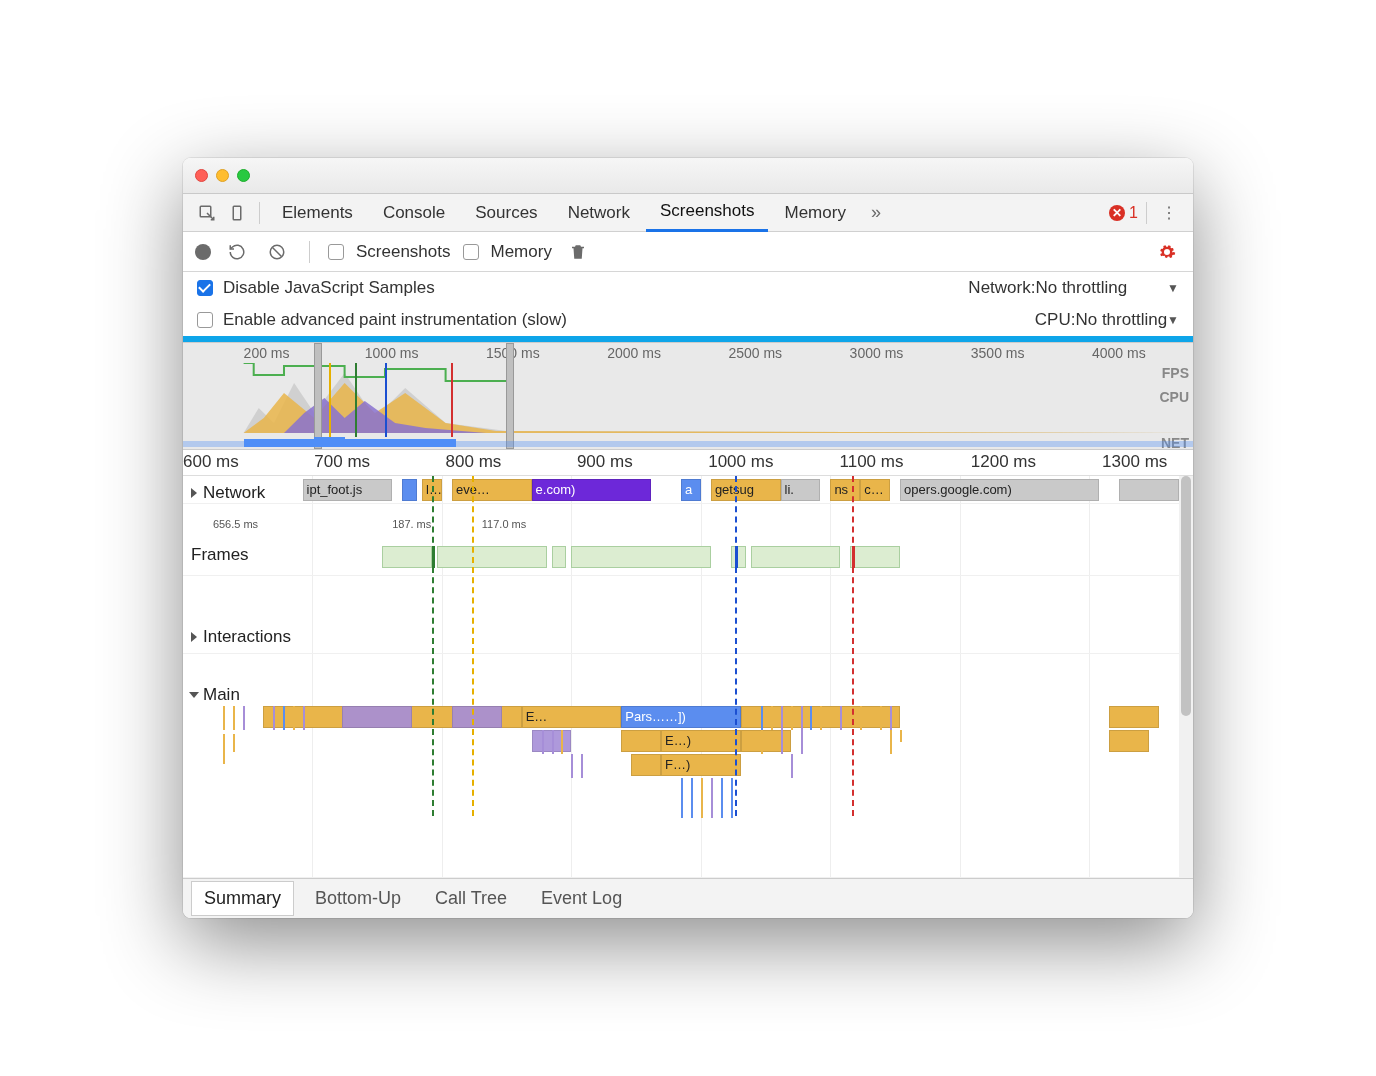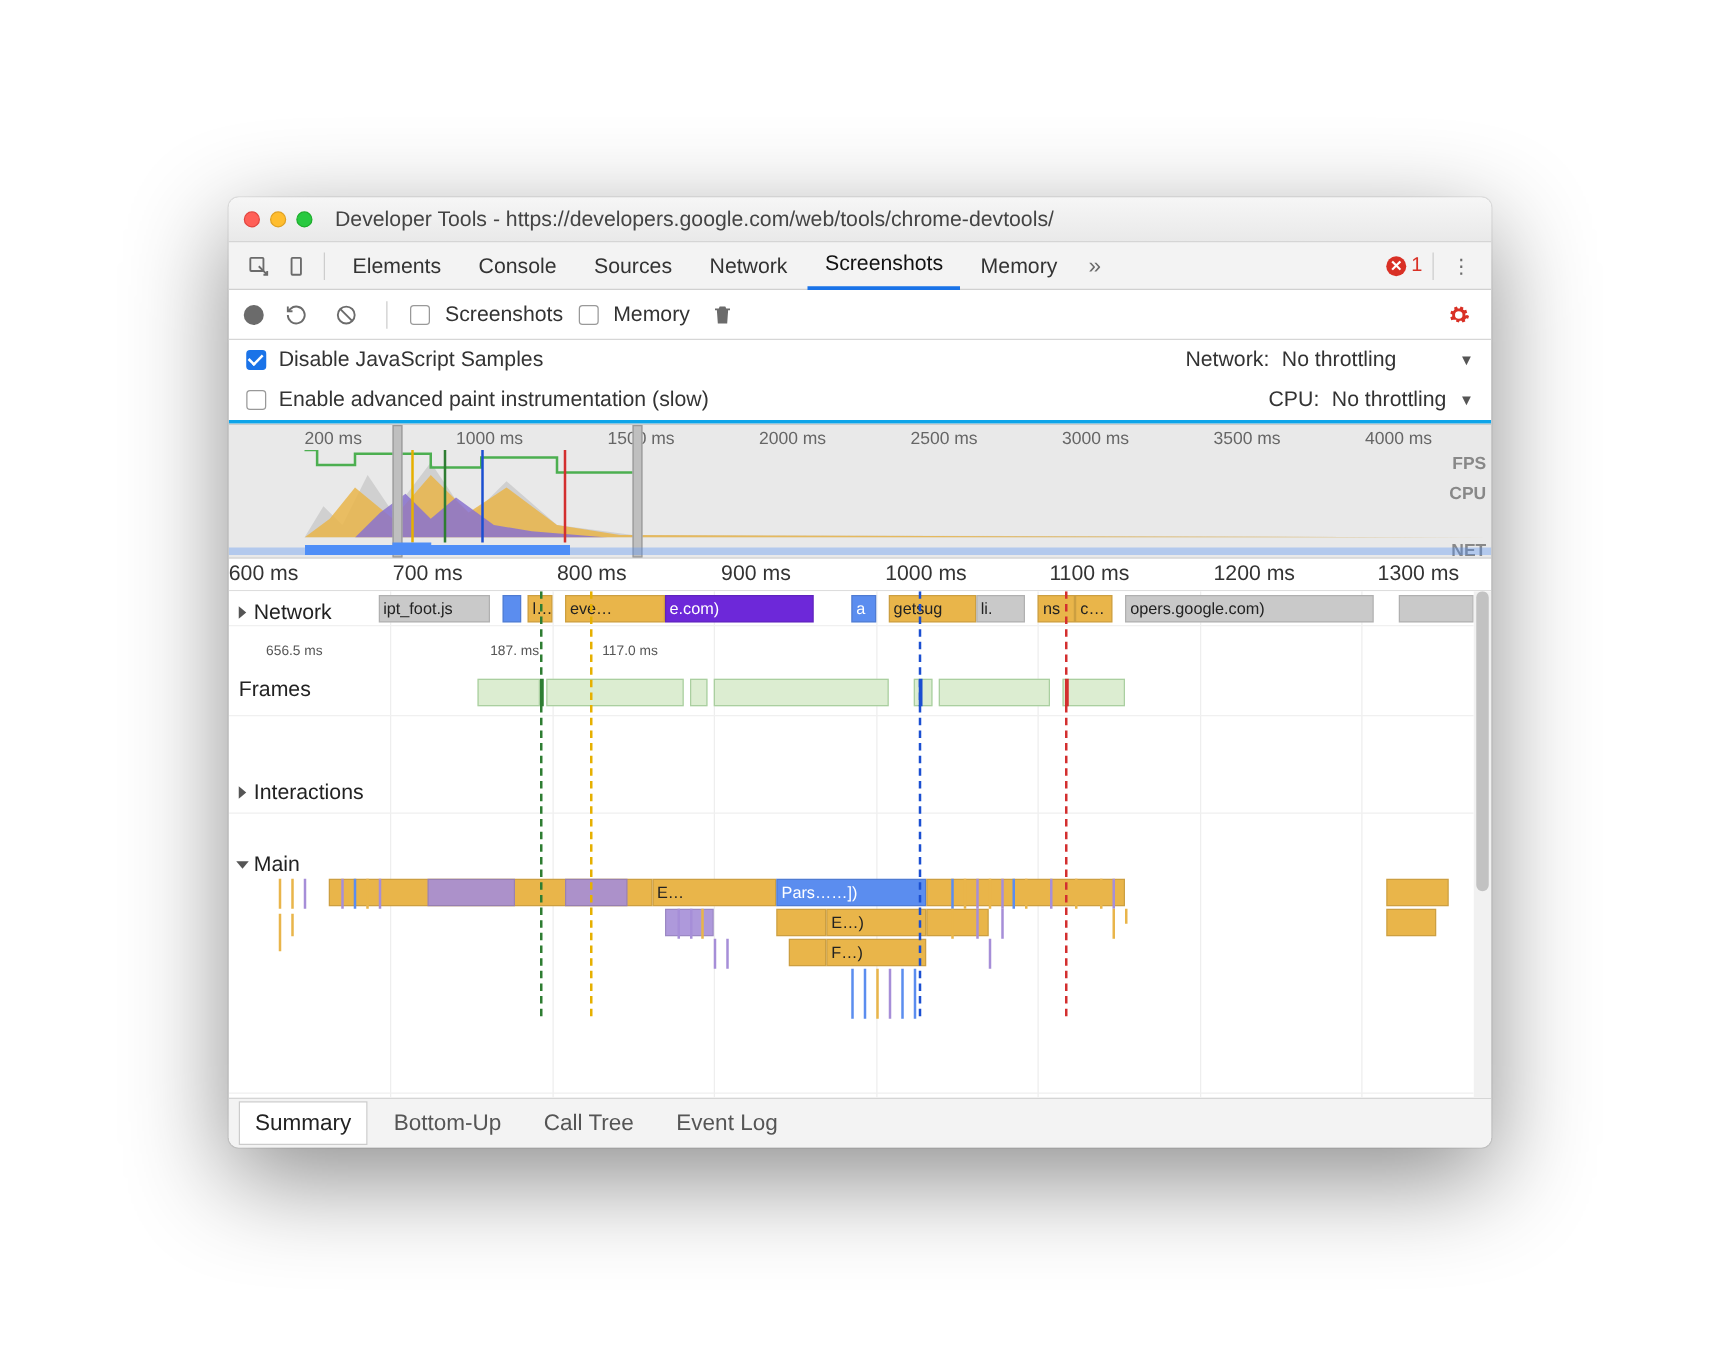--- a/index.html
+++ b/index.html
@@ -68,21 +68,21 @@
     font-size:17px;
     color:#333;
   }
   .rec { width:16px;height:16px;border-radius:50%;background:#6b6b6b;}
   .chk { width:16px;height:16px;border:1px solid #999;border-radius:3px;display:inline-block;position:relative;flex-shrink:0;}
   .chk.on{background:#1a73e8;border-color:#1a73e8;}
   .chk.on::after{content:"";position:absolute;left:3px;top:0px;width:5px;height:9px;border:solid #fff;border-width:0 2px 2px 0;transform:rotate(45deg);}
   .gear { color:#d93025; }
   
   .settingsrow { display:flex; align-items:center; padding:6px 14px; font-size:17px; color:#333; gap:10px; background:#fff;}
-  .settingsrow .right { margin-left:auto; display:flex; align-items:center; gap:10px;}
+  .settingsrow .right { margin-left:auto; display:flex; align-items:center; }
   .dd { color:#333; cursor:pointer;}
   .ddcaret { font-size:12px; color:#555;}
   
   .overview {
     position:relative;
     height: 108px;
     background:#e9e9e9;
     border-top:1px solid #ccc;
     border-bottom:1px solid #ccc;
   }
@@ -132,21 +132,20 @@
 <body>
 
 <div class="window">
 
   <div class="titlebar">
     <div class="traffic">
       <div class="tl r"></div>
       <div class="tl y"></div>
       <div class="tl g"></div>
     </div>
-    <div class="title">Developer Tools - https://developers.google.com/web/tools/chrome-devtools/</div>
   </div>
 
   <div class="tabsrow">
     <div class="iconbtn">
       <svg viewBox="0 0 24 24" fill="none" stroke="currentColor" stroke-width="2">
           <rect x="3" y="3" width="14" height="14" rx="1"></rect>
           <path d="M12 12 L21 21 M17 21h4v-4"></path>
         </svg>
     </div>
     <div class="iconbtn">
@@ -205,21 +204,21 @@
 
   <div class="settingsrow">
     <span class="chk on"></span>
     <span>Disable JavaScript Samples</span>
     <div class="right">
       <span>Network:</span>
       <span class="dd"><span>No throttling</span></span>
       <span class="ddcaret" style="margin-left:40px;">▼</span>
     </div>
   </div>
-  <div class="settingsrow" style="border-bottom:3px solid #0ea5e9;">
+  <div class="settingsrow" style="border-bottom:6px solid #0ea5e9;">
     <span class="chk"></span>
     <span>Enable advanced paint instrumentation (slow)</span>
     <div class="right">
       <span>CPU:</span>
       <span class="dd"><span>No throttling</span></span>
       <span class="ddcaret">▼</span>
     </div>
   </div>
 
   <div class="overview">

